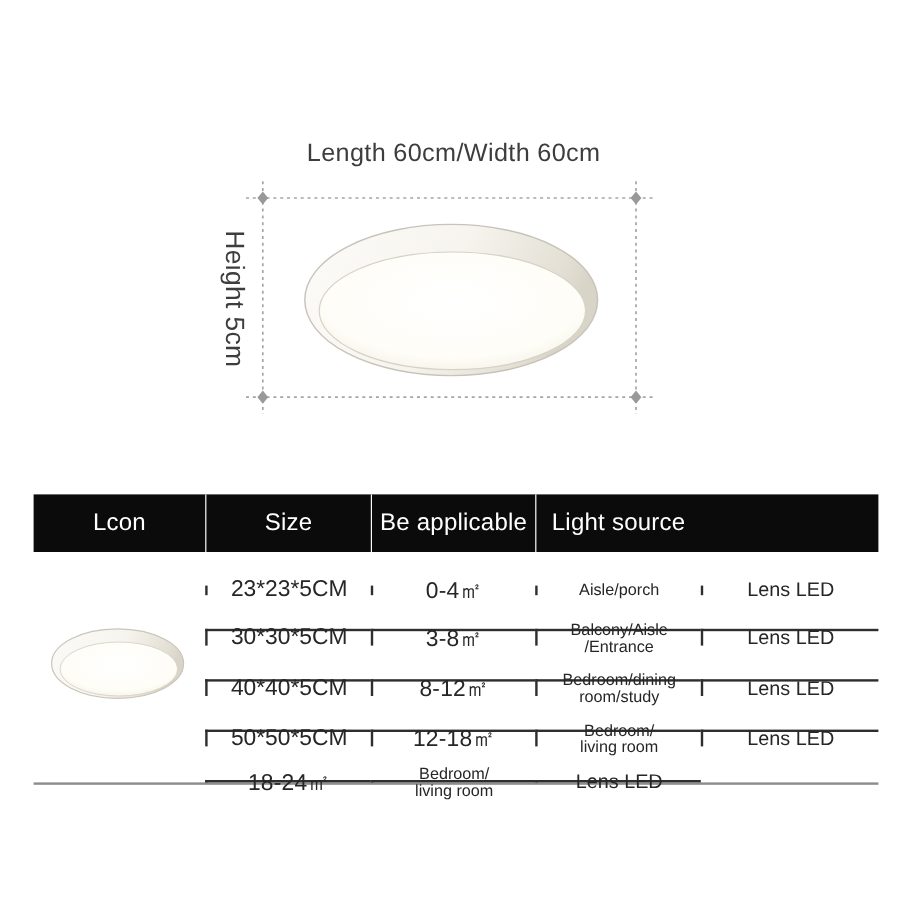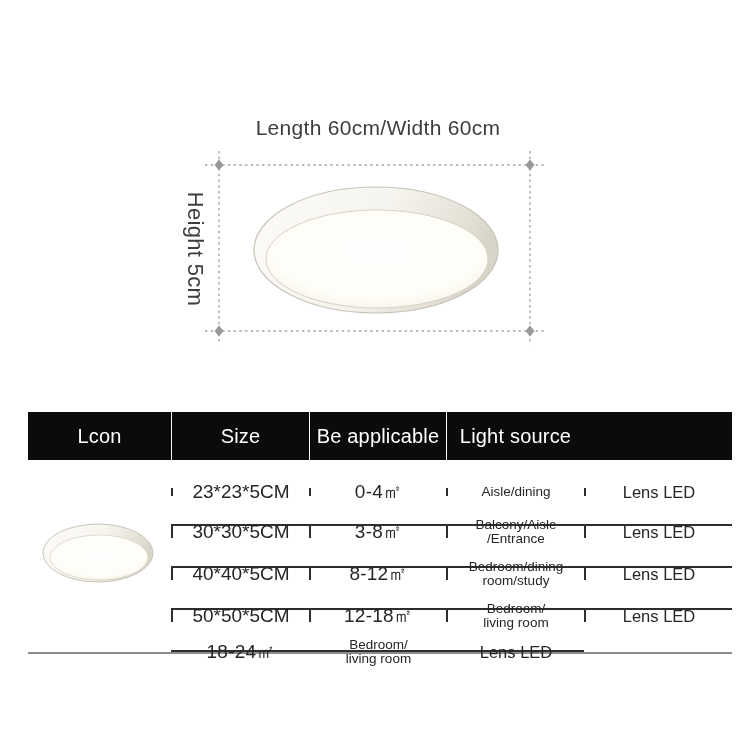--- a/index.html
+++ b/index.html
@@ -109,21 +109,21 @@
               <stop offset="1" stop-color="#f1eee2"></stop>
             </radialGradient>
           </defs>
           <ellipse cx="70" cy="93" rx="55" ry="29" fill="url(#rimGs)" stroke="#c9c5bb" stroke-width="1"></ellipse>
           <ellipse cx="71" cy="97.5" rx="49" ry="22.5" fill="url(#panGs)" stroke="#d8d4c8" stroke-width="0.8"></ellipse>
         </svg>
       </div>
 
       <div class="cell col2 cell-size">23*23*5CM</div>
       <div class="cell col3 cell-space">0-4㎡</div>
-      <div class="cell col4 cell-applicable">Aisle/dining</div>
+      <div class="cell col4 cell-applicable">Aisle/porch</div>
       <div class="cell col5 cell-light">Lens LED</div>
 
       <div class="cell col2 rsep cell-size">30*30*5CM</div>
       <div class="cell col3 rsep cell-space">3-8㎡</div>
       <div class="cell col4 rsep cell-applicable">Balcony/Aisle
 /Entrance</div>
       <div class="cell col5 rsep cell-light">Lens LED</div>
 
       <div class="cell col2 rsep cell-size">40*40*5CM</div>
       <div class="cell col3 rsep cell-space">8-12㎡</div>

